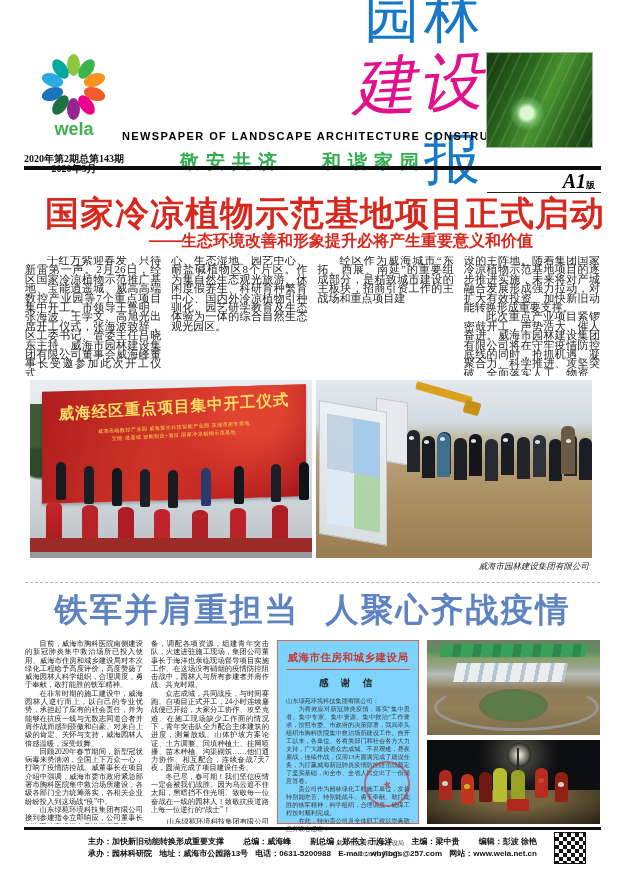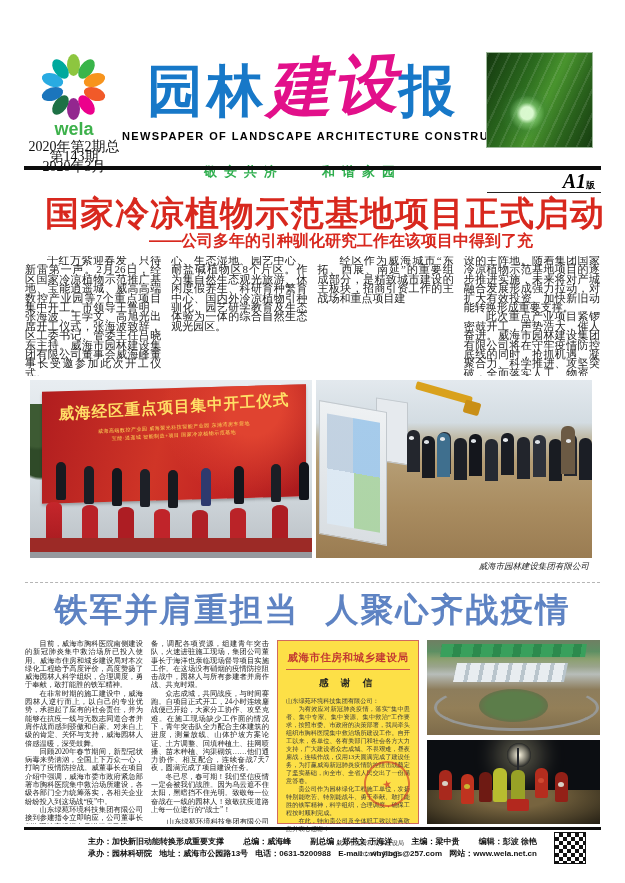--- a/index.html
+++ b/index.html
@@ -13,32 +13,32 @@
   .pt2{left:38px;top:3px;background:#39b54a;transform:rotate(36deg);}
   .pt3{left:46px;top:14px;background:#f7941d;transform:rotate(72deg);}
   .pt4{left:46px;top:28px;background:#f15a29;transform:rotate(108deg);}
   .pt5{left:38px;top:39px;background:#ec008c;transform:rotate(144deg);}
   .pt6{left:25px;top:43px;background:#93278f;transform:rotate(180deg);}
   .pt7{left:12px;top:39px;background:#1e7145;transform:rotate(216deg);}
   .pt8{left:4px;top:28px;background:#1b75bc;transform:rotate(252deg);}
   .pt9{left:4px;top:14px;background:#29abe2;transform:rotate(288deg);}
   .pt10{left:12px;top:3px;background:#00a99d;transform:rotate(324deg);}
   .wela{font-family:"Liberation Sans","DejaVu Sans",sans-serif;font-weight:bold;font-size:18px;color:#3db14b;line-height:20px;}
-  .issue{font-size:14px;line-height:10px;color:#111;margin-top:3px;font-weight:normal;}
+  .issue{font-size:10px;line-height:10px;color:#111;margin-top:15px;font-weight:bold;}
   .mast-center{position:absolute;left:122px;top:50px;width:362px;text-align:center;}
   .mast-title{display:flex;justify-content:center;align-items:flex-end;height:76px;
-              font-family:"Liberation Sans","DejaVu Sans",sans-serif;font-weight:700;}
+              font-family:"Liberation Sans","DejaVu Sans",sans-serif;font-weight:400;flex-direction:column;}
   .t-blue{font-size:56px;color:#1778c8;letter-spacing:4px;line-height:70px;}
   .t-magenta{font-size:64px;color:#e2108a;line-height:72px;letter-spacing:2px;
              transform:rotate(-3deg) translateY(-4px);font-style:italic;}
   .sub-en{font-family:"Liberation Sans","DejaVu Sans",sans-serif;font-weight:bold;
           font-size:11px;letter-spacing:1.4px;color:#000;margin-top:4px;white-space:nowrap;}
-  .slogan{display:flex;justify-content:center;gap:38px;margin-top:21px;
+  .slogan{display:flex;justify-content:center;gap:38px;margin-top:7px;
           font-family:"Liberation Sans","DejaVu Sans",sans-serif;font-weight:900;
-          font-size:13px;color:#2fae4e;letter-spacing:7px;}
+          font-size:19px;color:#2fae4e;letter-spacing:7px;}
   .leaf{position:absolute;left:487px;top:53px;width:105px;height:94px;
         background:
           radial-gradient(circle at 38% 64%, rgba(225,255,215,.95) 0 7%, rgba(150,220,140,.55) 12%, rgba(60,130,60,.25) 20%, transparent 30%),
           repeating-linear-gradient(115deg, rgba(255,255,255,.10) 0 2px, transparent 2px 10px),
           linear-gradient(115deg,#14380f 0%,#2b6a1e 35%,#49942e 55%,#2b651d 75%,#163c10 100%);
         outline:1px solid #9db89a;}
   .rule-thick{position:absolute;left:24px;right:24px;top:166px;height:4px;background:#0d0d0d;}
   .edition{position:absolute;right:30px;top:170px;font-style:italic;font-weight:bold;font-size:20px;color:#000;}
   .edition small{font-size:9px;font-style:normal;font-weight:bold;}
   .edition-rule{position:absolute;right:24px;left:487px;top:192px;height:1px;background:#222;}
@@ -94,21 +94,21 @@
   .p2-masks{position:absolute;left:33.8%;top:31.5%;width:5px;height:3.5px;border-radius:50%;background:#e6e9ec;
       box-shadow:15px 4px 0 #dfe3e7,31px 1px 0 #e6e9ec,62px 3px 0 #dfe3e7,94px 2px 0 #e6e9ec,126px 4px 0 #dfe3e7,157px 3px 0 #e6e9ec;}
   .caption1{position:absolute;right:36px;top:561px;font-size:8.5px;color:#222;font-style:italic;}
   .dash-rule{position:absolute;left:25px;right:25px;top:582px;border-top:1px dashed #b5b5b5;}
   
   .headline2{position:absolute;left:0;right:0;top:588px;display:flex;justify-content:center;gap:26px;
              font-weight:900;font-size:33px;color:#5e83c3;letter-spacing:2px;}
   .a2-wrap{position:absolute;left:25px;right:25px;top:640px;height:184px;display:flex;gap:8px;}
   .a2-col{width:118px;font-size:7.3px;line-height:8.3px;text-align:justify;color:#222;overflow:hidden;}
   .a2-sig{text-align:right;margin-top:4px;text-indent:0;}
-  .letter{width:142px;border:1px solid #d06a5e;background:#fde047;padding:6px 8px;position:relative;box-sizing:border-box;}
+  .letter{width:142px;border:1px solid #d06a5e;background:#7dd3fc;padding:6px 8px;position:relative;box-sizing:border-box;}
   .letter-org{color:#c33a32;font-weight:bold;font-size:10.5px;text-align:center;letter-spacing:.5px;
               border-bottom:1px solid #cf5a50;padding-bottom:4px;margin:4px 0 7px;white-space:nowrap;}
   .letter-title{font-weight:bold;font-size:9.5px;letter-spacing:5px;text-align:center;margin-bottom:7px;color:#222;}
   .letter-body p{font-size:6.2px;line-height:8px;text-align:justify;color:#3a3a3a;}
   .letter-salu{text-indent:0;}
   .letter-sign{font-size:6.2px;text-align:right;margin-top:6px;color:#3a3a3a;padding-right:6px;}
   .letter-date{font-size:6.2px;text-align:right;margin-top:2px;color:#3a3a3a;padding-right:10px;}
   .seal{position:absolute;right:8px;bottom:16px;width:42px;height:42px;border:2px solid rgba(205,45,40,.6);
         border-radius:50%;display:flex;align-items:center;justify-content:center;color:rgba(205,45,40,.7);
         font-size:11px;transform:rotate(-12deg);}
@@ -184,21 +184,21 @@
   </div>
 
   <div class="leaf"></div>
   <div class="rule-thick"></div>
   <div class="edition">
     <span>A1</span><small>版</small>
   </div>
   <div class="edition-rule"></div>
 
   <div class="headline1">国家冷凉植物示范基地项目正式启动</div>
-  <div class="subheadline1">——公司多年的引种驯化研究工作在该项目中得到了充</div>
+  <div class="subheadline1">——生态环境改善和形象提升必将产生重要意义和价值</div>
 
   <div class="a1-cols">
     <div class="col">
       <p class="ind">千红万紫迎春发，只待新雷第一声。2月26日，经区国家冷凉植物示范推广基地、宝能逍遥城、威高高端数控产业园等7个重点项目集中开工。市领导王鲁明、张海波、王学文、高旭光出席开工仪式，张海波致辞，区工委书记、管委主任吕晓东主持。威海市园林建设集团有限公司董事会威海峰董事长受邀参加此次开工仪式。</p>
       <p class="ind">国家冷凉植物示范基地项目包含滨河湿地景观、冷凉植物基因库、国际园艺学术交流中心、冷凉植物驯化中心、智能引种中</p>
     </div>
     <div class="col">
       <p class="cont">心、生态湿地、园艺中心、耐盐碱植物区8个片区。作为集自然生态观光旅游、休闲度假养生、科研育种繁育中心、国内外冷凉植物引种驯化、园艺研学教育及生态体验为一体的综合自然生态观光园区。</p>
     </div>
     <div class="col">

